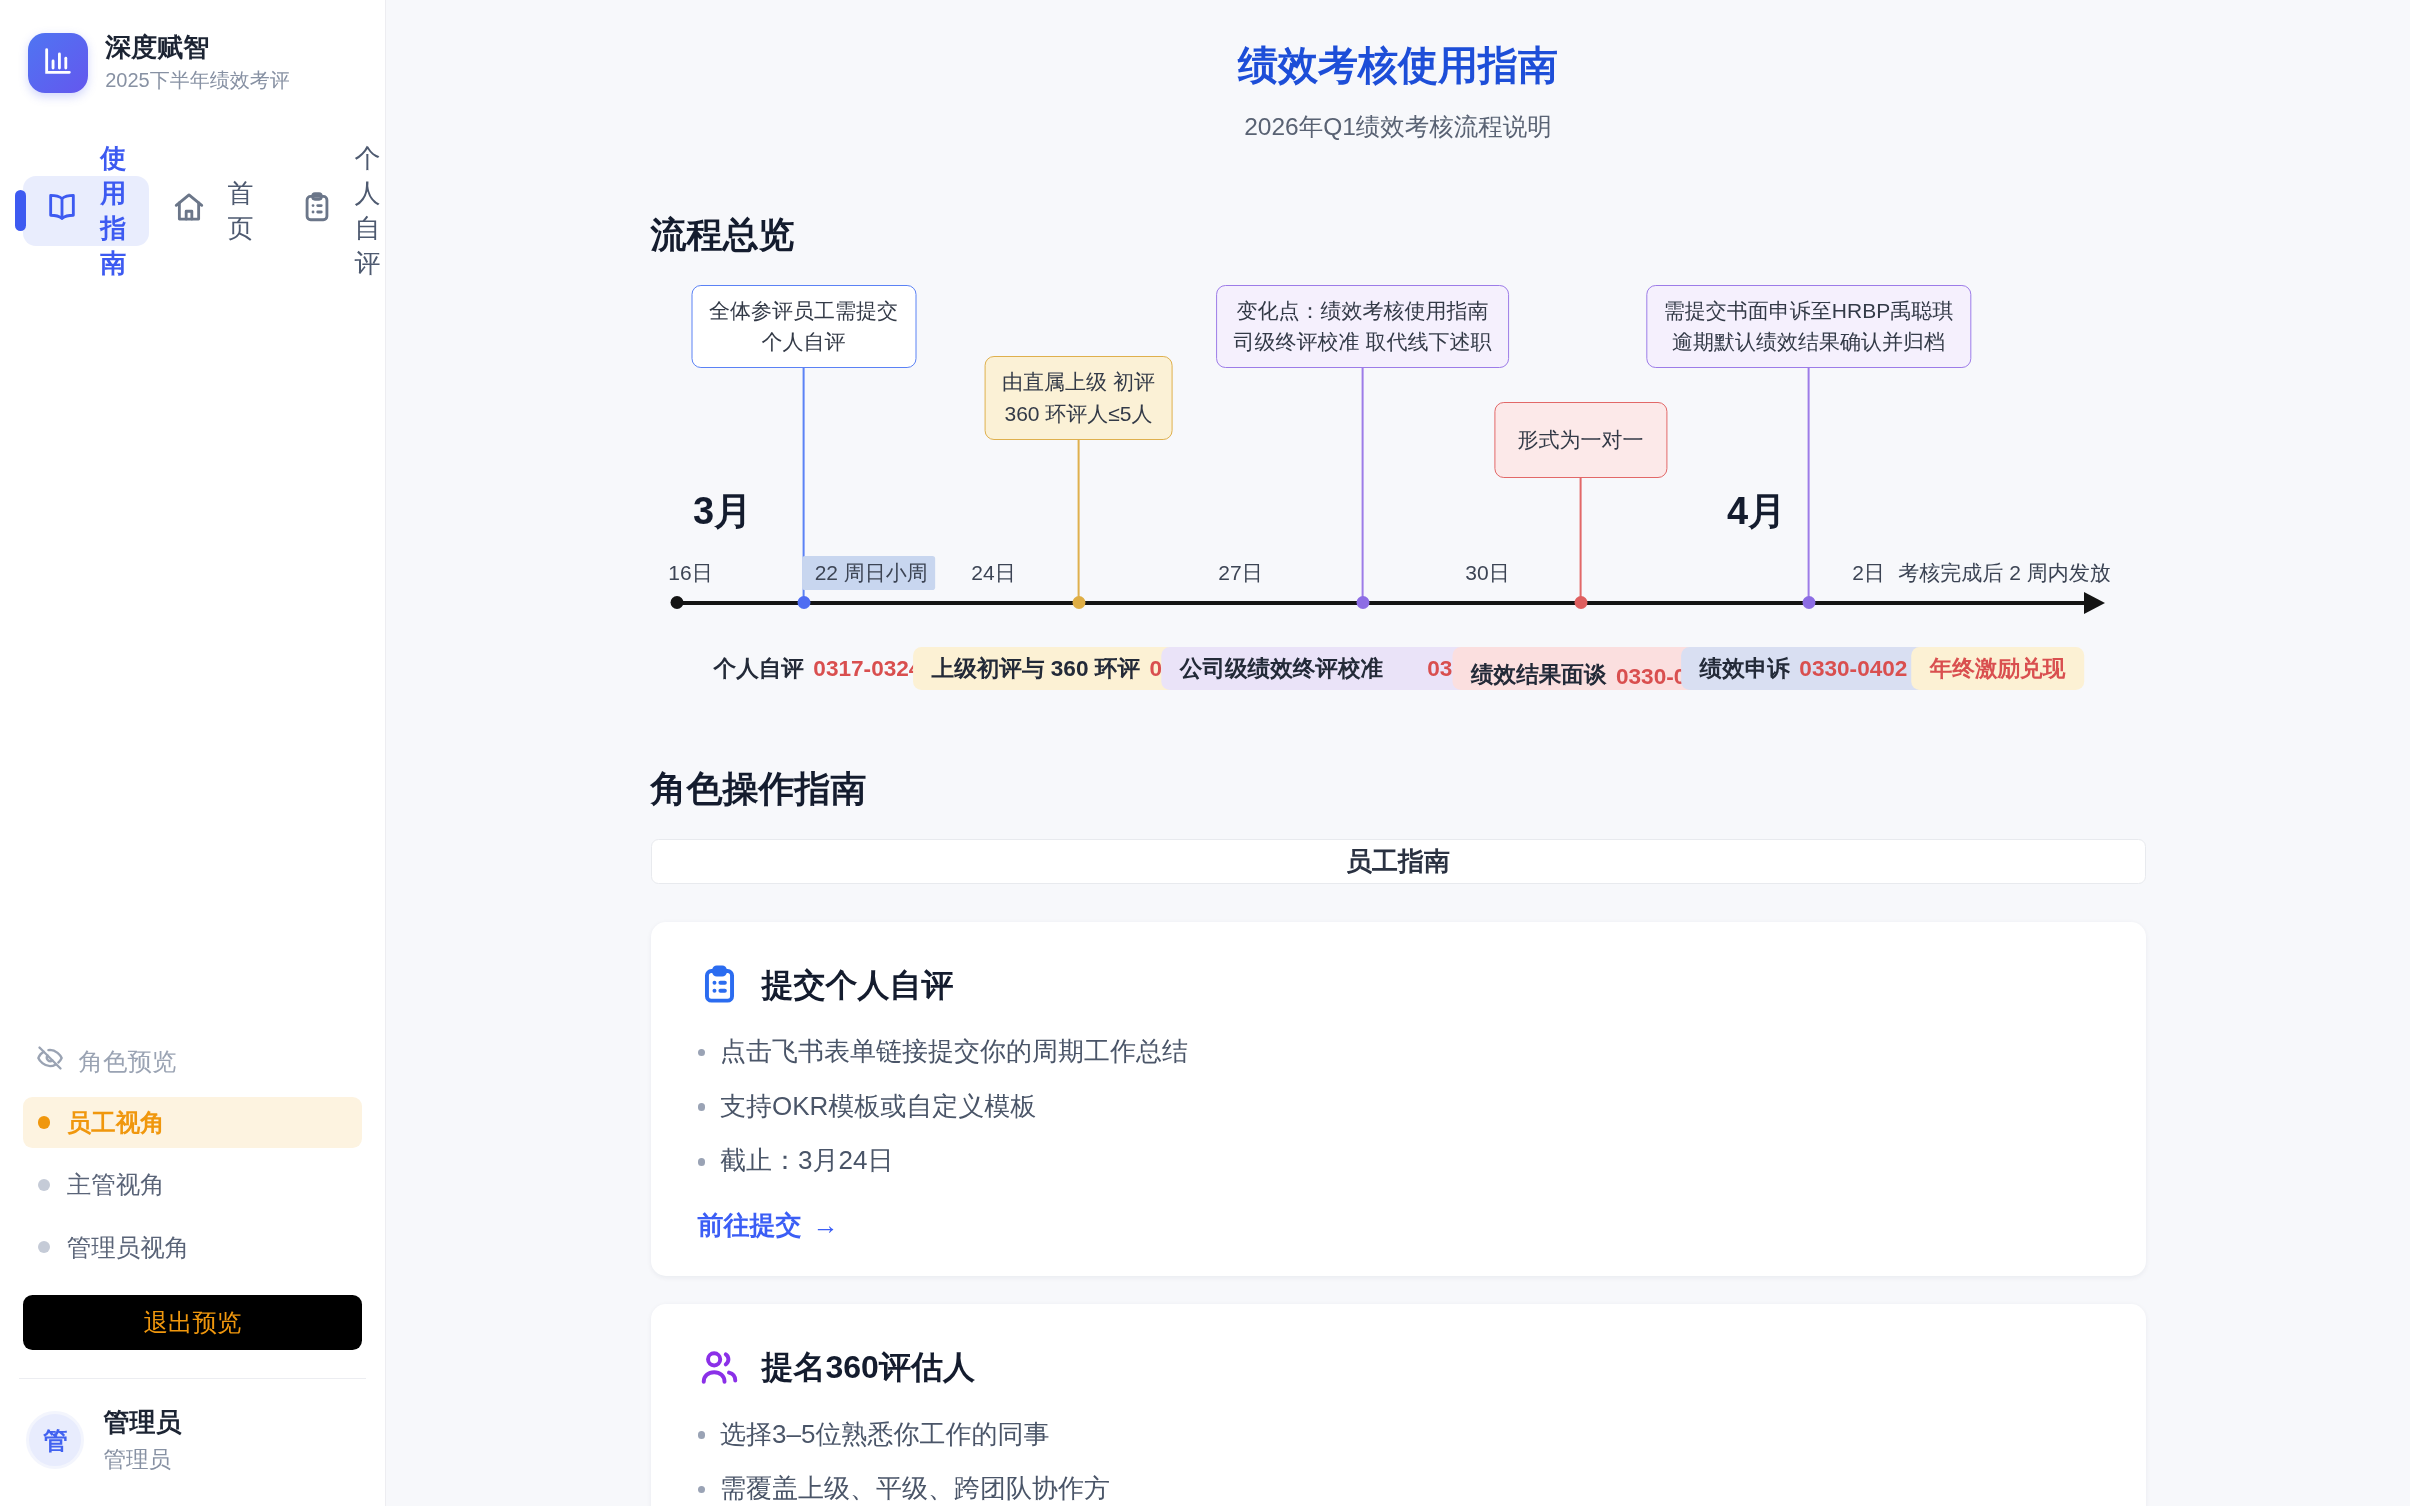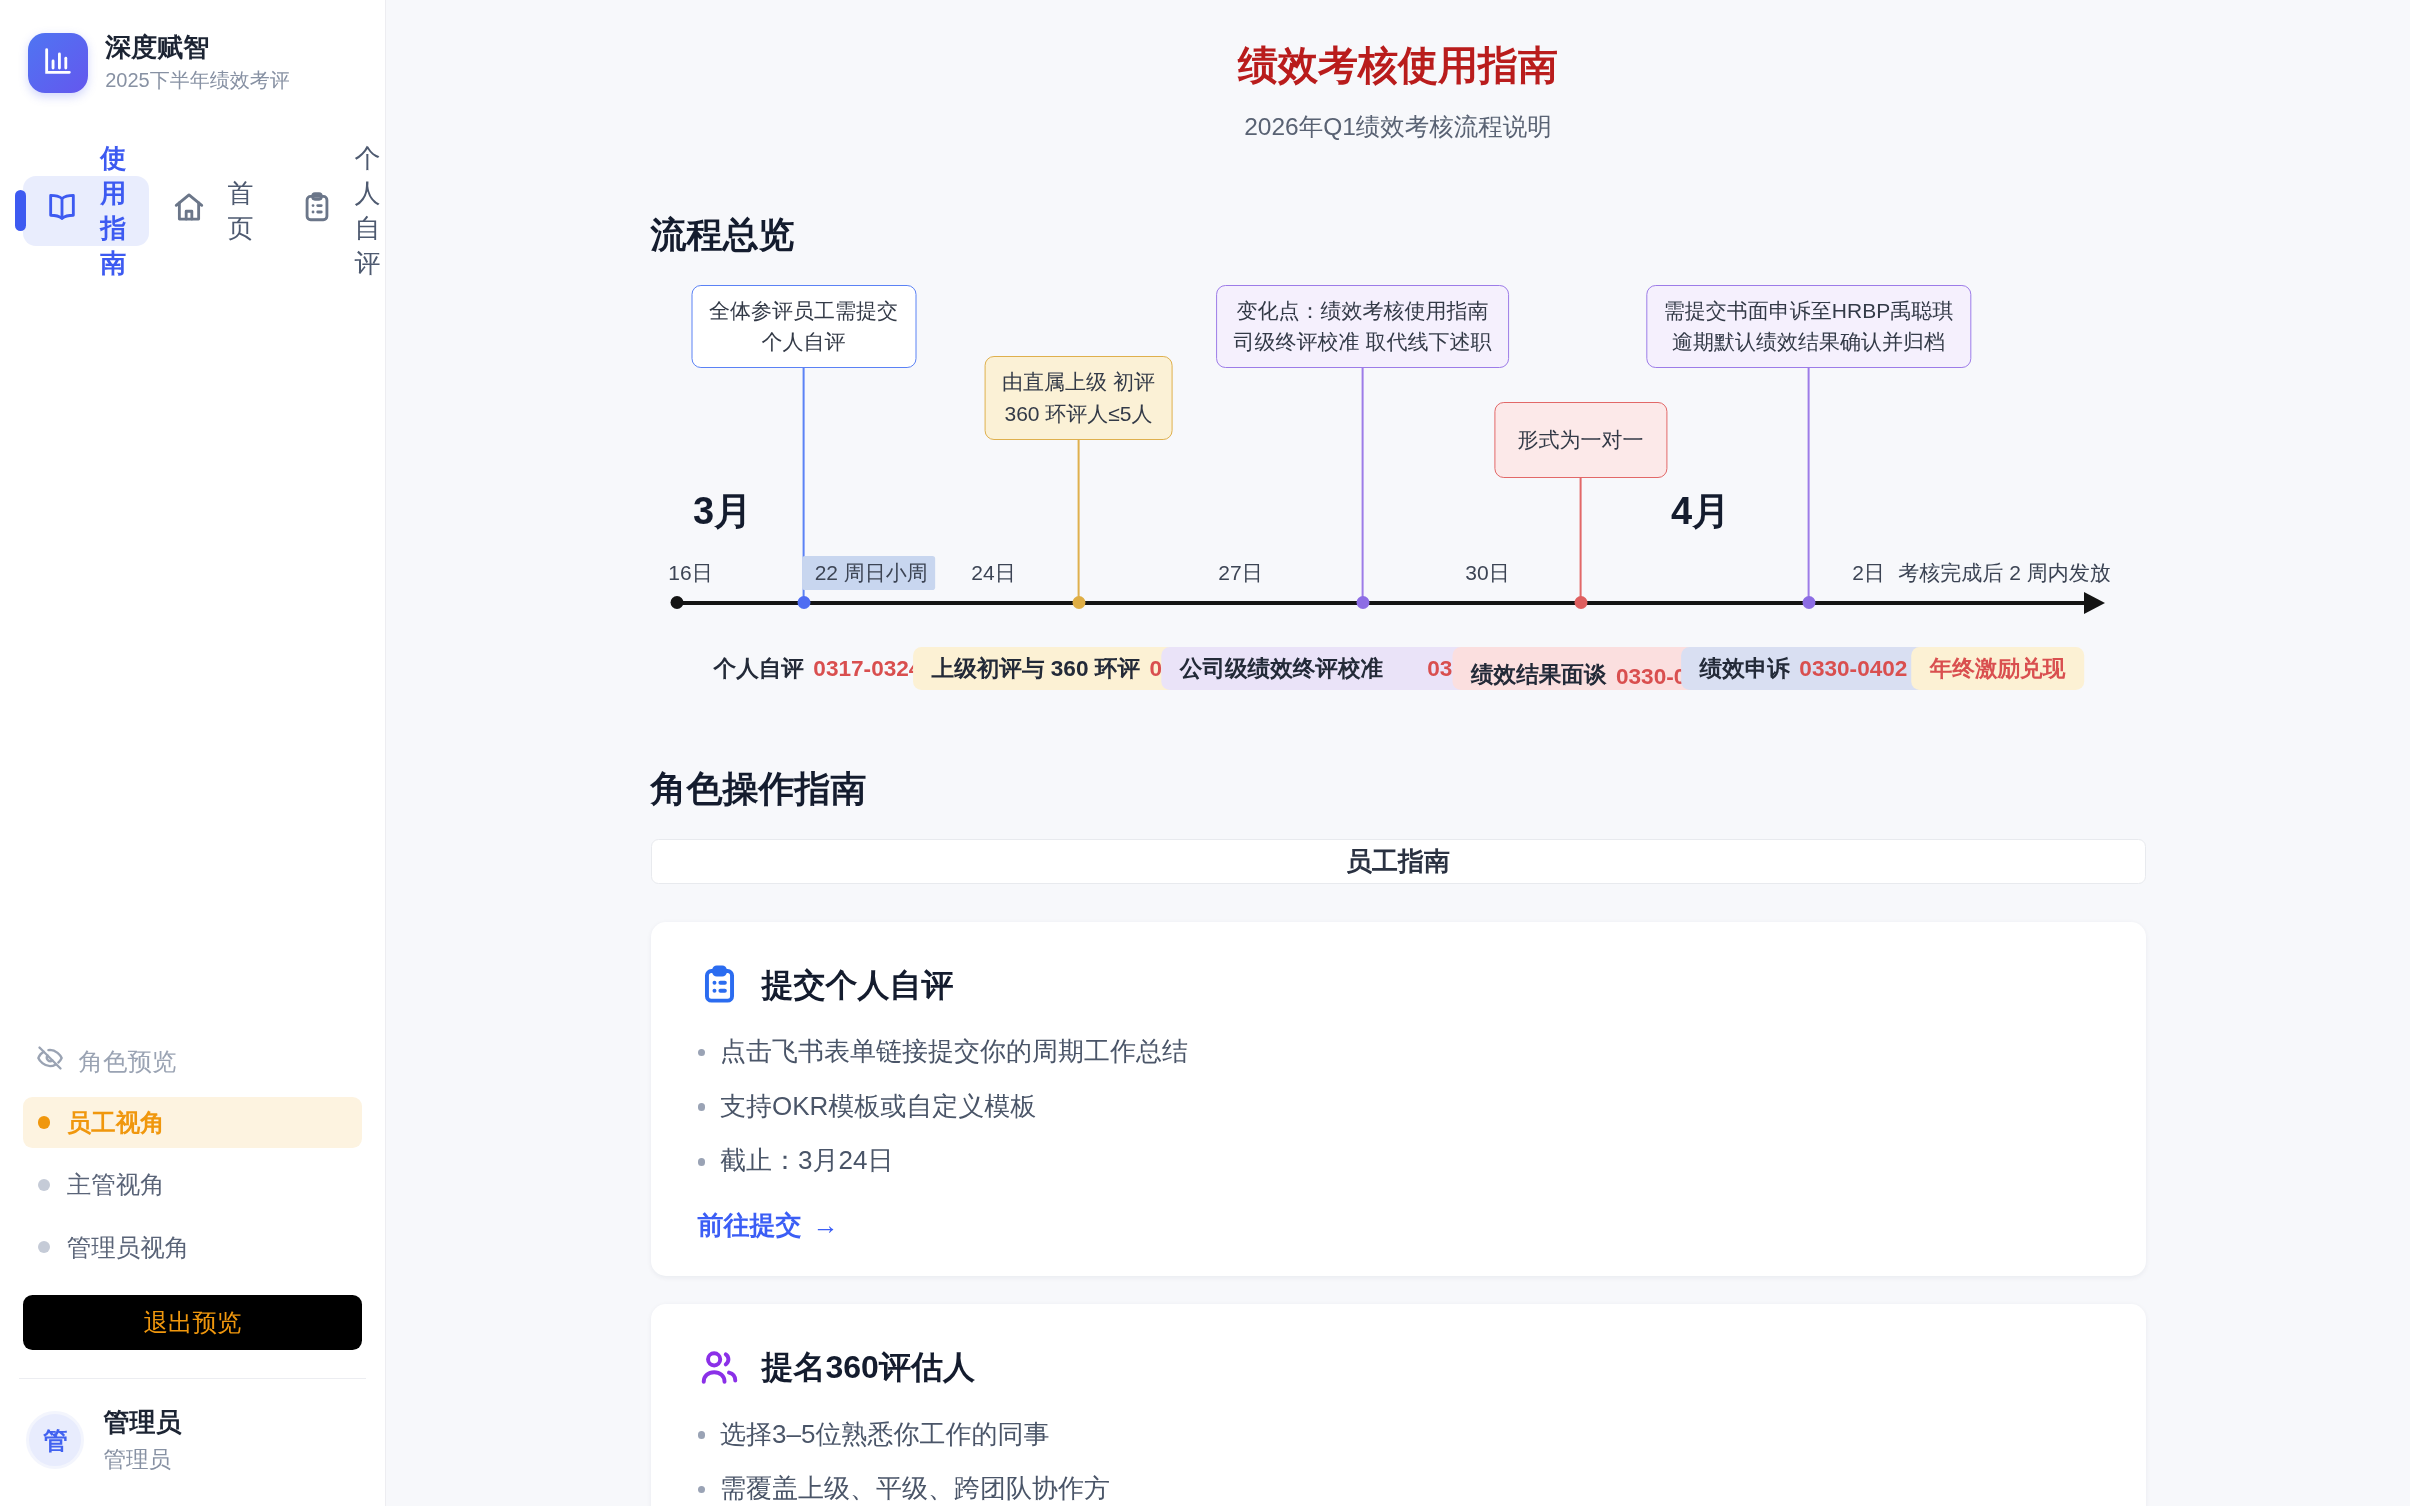--- a/index.html
+++ b/index.html
@@ -47,21 +47,21 @@
   .user-row { display:flex; align-items:center; gap:19px; padding:0 3.8px; cursor:pointer; }
   .avatar { width:58px; height:58px; border-radius:50%; background:#e8ecfd; color:#4262f0;
     font-size:24.5px; font-weight:bold; display:flex; align-items:center; justify-content:center;
     border:3.8px solid #f3f5fd; }
   .user-name { font-size:26px; font-weight:bold; color:#1c2433; }
   .user-role { font-size:22.6px; color:#8791a3; margin-top:3.8px; }
 
   
   .main { position:absolute; left:386px; top:0; right:0; height:1507px; background:#f7f8fb; overflow:hidden; }
   .content { width:1495px; margin:0 auto; position:relative; }
-  .page-title { margin-top:38px; text-align:center; font-size:40px; font-weight:bold; color:#b91c1c; }
+  .page-title { margin-top:38px; text-align:center; font-size:40px; font-weight:bold; color:#1d4ed8; }
   .page-subtitle { margin-top:17px; text-align:center; font-size:24.5px; color:#596273; }
   .section-h { font-size:36px; font-weight:bold; color:#141c2e; }
   .section-process { margin-top:68px; }
   .section-roles { margin-top:53px; }
 
   
   .timeline { position:relative; height:435px; margin-top:17px; }
   .axis { position:absolute; left:26px; top:324px; width:1409px; height:3.8px; background:#141414; }
   .axis-arrow { position:absolute; left:1433px; top:315px; width:0; height:0;
     border-left:21px solid #141414; border-top:11.3px solid transparent; border-bottom:11.3px solid transparent; }
@@ -251,21 +251,21 @@
       </div>
       <div class="callout co-red" style="left:930px; top:125px; padding:21px 22.6px;">
         <div>形式为一对一</div>
       </div>
       <div class="callout co-purple" style="left:1158px; top:7.5px;">
         <div>需提交书面申诉至HRBP禹聪琪</div>
         <div>逾期默认绩效结果确认并归档</div>
       </div>
 
       <div class="month-label" style="left:72px;">3月</div>
-      <div class="month-label" style="left:1050px;">4月</div>
+      <div class="month-label" style="left:1106px;">4月</div>
 
       <div class="tick" style="left:40px;">16日</div>
       <div class="tick hl" style="left:218px;padding-left:13px;">22 周日小周</div>
       <div class="tick" style="left:343px;">24日</div>
       <div class="tick" style="left:590px;">27日</div>
       <div class="tick" style="left:837px;">30日</div>
       <div class="tick" style="left:1218px;">2日</div>
       <div class="tick" style="left:1354px;">考核完成后 2 周内发放</div>
 
       <div class="axis"></div>

